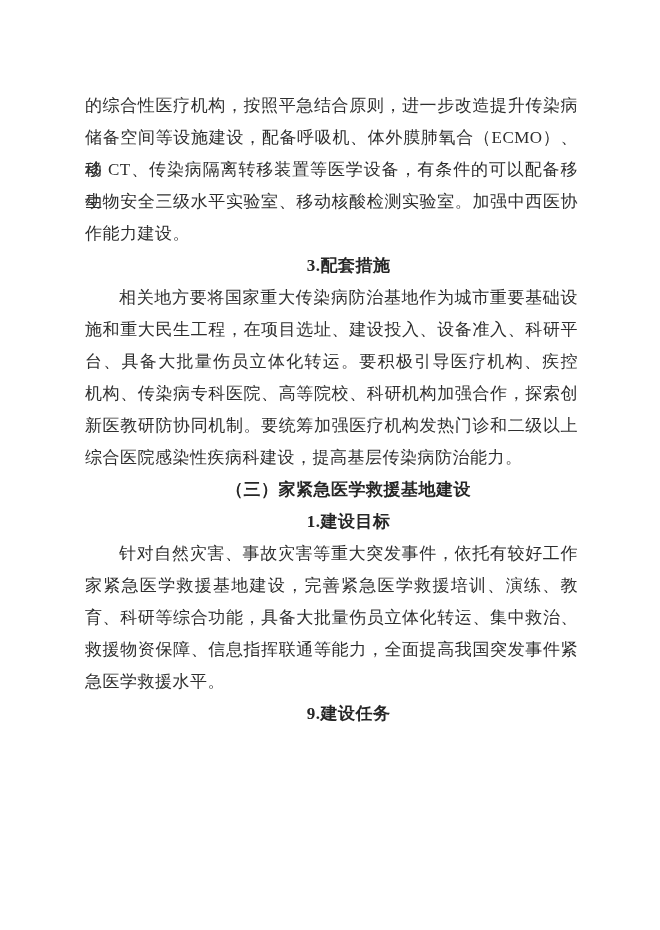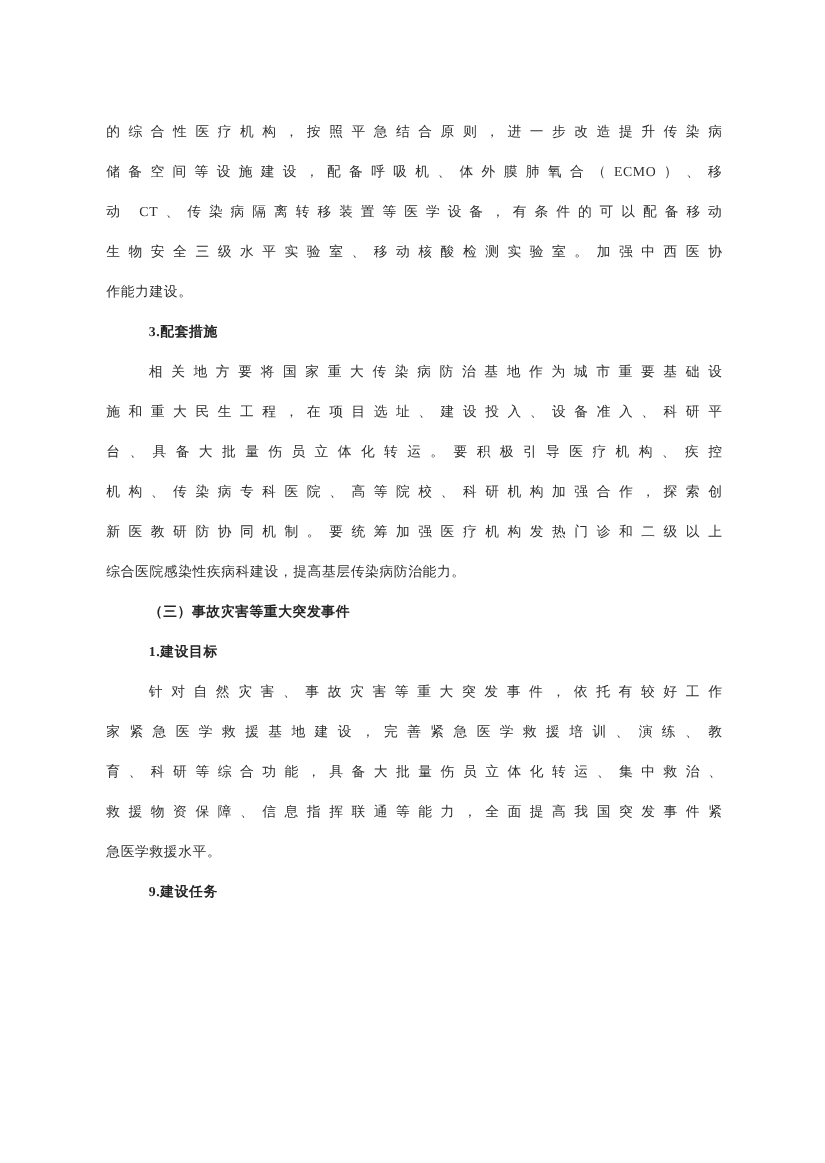--- a/index.html
+++ b/index.html
@@ -15,53 +15,53 @@
     overflow: hidden;
   }
   .textblock {
     position: absolute;
     left: 85px; top: 90px;
     width: 493px;
   }
   .line {
     height: 32px;
     line-height: 32px;
-    font-size: 11px;
+    font-size: 17px;
     letter-spacing: 0.5px;
     color: #2e2e2e;
     white-space: nowrap;
     text-align: left;
   }
   
   .line.j {
     white-space: normal;
     text-align: justify;
     text-align-last: justify;
   }
   .line.ind { text-indent: 34px; }
-  .line.bold { font-weight: bold; color: #262626; }
+  .line.bold { font-weight: bold; color: #262626; text-align: center; }
 </style>
 </head>
 <body>
 
 <div class="page">
   <div class="textblock" id="textblock">
       <div class="line j">的综合性医疗机构，按照平急结合原则，进一步改造提升传染病</div>
       <div class="line j">储备空间等设施建设，配备呼吸机、体外膜肺氧合（ECMO）、移</div>
       <div class="line j">动 CT、传染病隔离转移装置等医学设备，有条件的可以配备移动</div>
       <div class="line j">生物安全三级水平实验室、移动核酸检测实验室。加强中西医协</div>
       <div class="line">作能力建设。</div>
       <div class="line ind bold">3.配套措施</div>
       <div class="line j ind">相关地方要将国家重大传染病防治基地作为城市重要基础设</div>
       <div class="line j">施和重大民生工程，在项目选址、建设投入、设备准入、科研平</div>
       <div class="line j">台、具备大批量伤员立体化转运。要积极引导医疗机构、疾控</div>
       <div class="line j">机构、传染病专科医院、高等院校、科研机构加强合作，探索创</div>
       <div class="line j">新医教研防协同机制。要统筹加强医疗机构发热门诊和二级以上</div>
       <div class="line">综合医院感染性疾病科建设，提高基层传染病防治能力。</div>
-      <div class="line ind bold">（三）事故灾害等重大突发事件</div>
+      <div class="line ind bold">（三）家紧急医学救援基地建设</div>
       <div class="line ind bold">1.建设目标</div>
       <div class="line j ind">针对自然灾害、事故灾害等重大突发事件，依托有较好工作</div>
       <div class="line j">家紧急医学救援基地建设，完善紧急医学救援培训、演练、教</div>
       <div class="line j">育、科研等综合功能，具备大批量伤员立体化转运、集中救治、</div>
       <div class="line j">救援物资保障、信息指挥联通等能力，全面提高我国突发事件紧</div>
       <div class="line">急医学救援水平。</div>
       <div class="line ind bold">9.建设任务</div>
     </div>
 </div>
 

